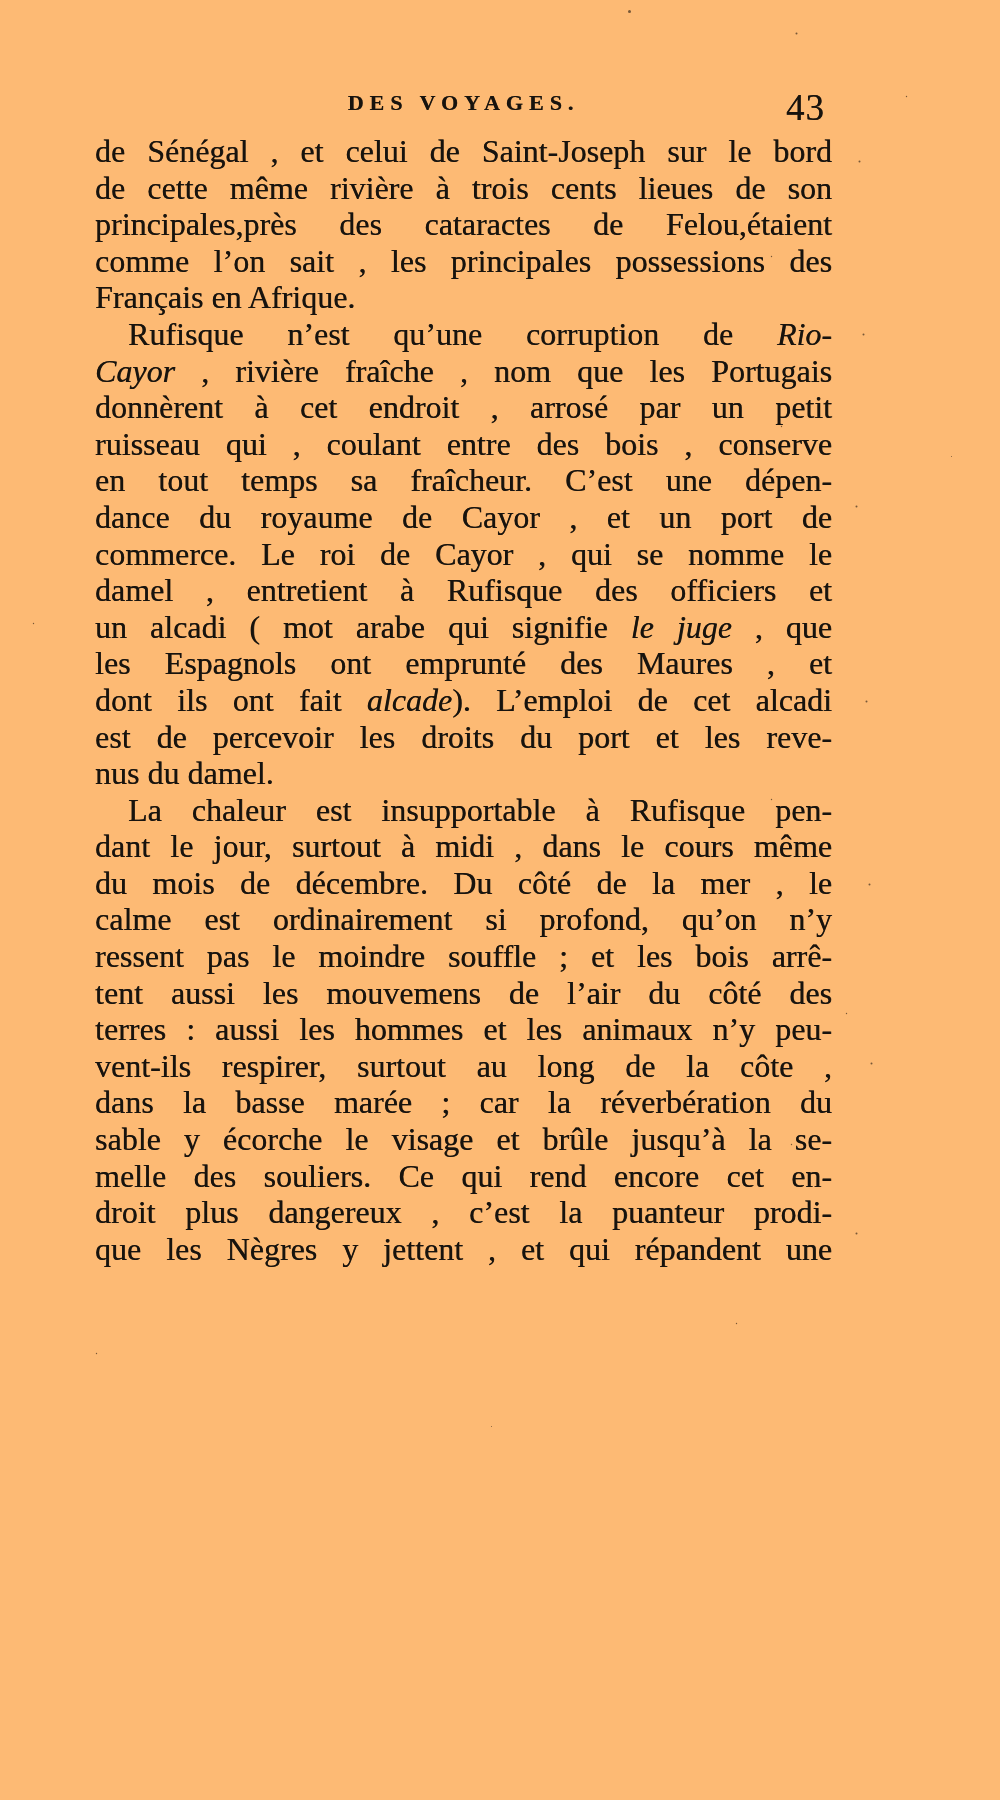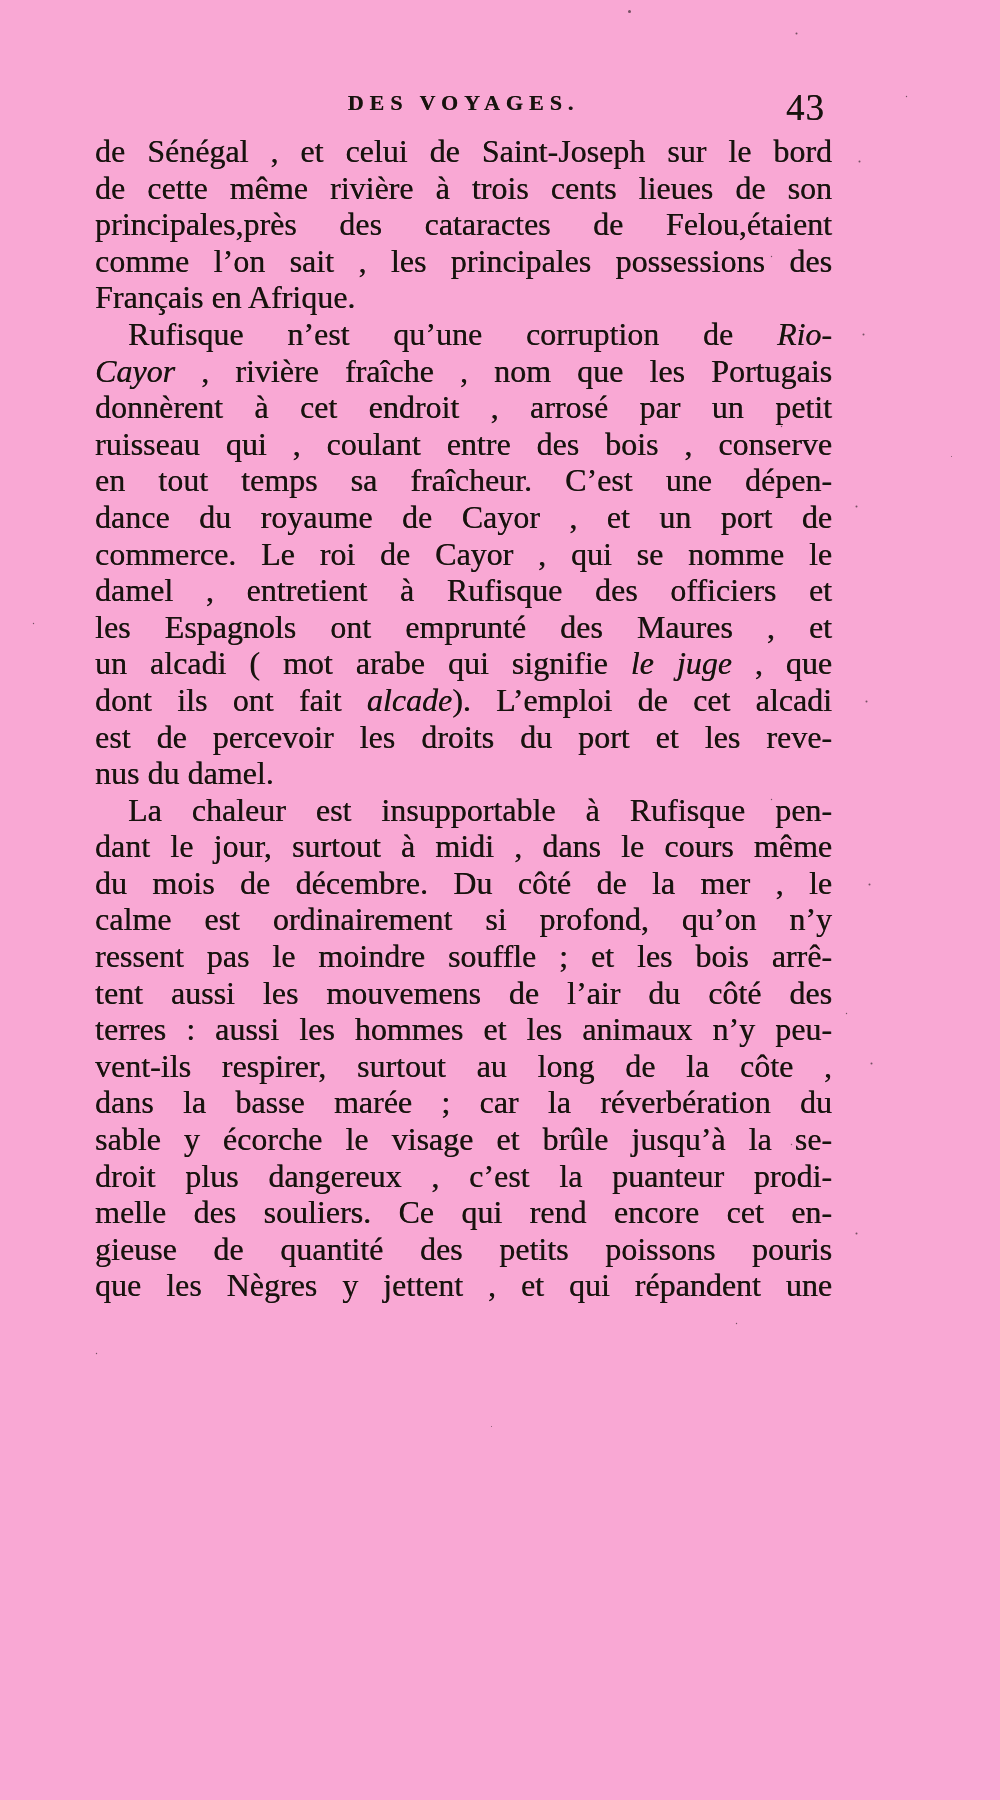--- a/index.html
+++ b/index.html
@@ -5,21 +5,21 @@
   html, body { margin: 0; padding: 0; }
   body {
     width: 1000px; height: 1800px;
     background: #ffffff;
     position: relative;
     overflow: hidden;
     font-family: "Liberation Serif", serif;
   }
   .page {
     position: absolute; inset: 0;
-    background: #f9a8d4;
+    background: #fdba74;
     color: #17130e;
   }
   
   .running-title {
     position: absolute;
     top: 90px; left: 95px; width: 737px;
     text-align: center;
     font-size: 22px;
     font-weight: 700;
     letter-spacing: 6px;
@@ -98,37 +98,36 @@
       </div>
       <div class="paragraph">
         <div class="line just indent"><span>Rufisque n’est qu’une corruption de </span><span class="it">Rio-</span></div>
         <div class="line just"><span class="it">Cayor</span><span> , rivière fraîche , nom que les Portugais</span></div>
         <div class="line just"><span>donnèrent à cet endroit , arrosé par un petit</span></div>
         <div class="line just"><span>ruisseau qui , coulant entre des bois , conserve</span></div>
         <div class="line just"><span>en tout temps sa fraîcheur. C’est une dépen-</span></div>
         <div class="line just"><span>dance du royaume de Cayor , et un port de</span></div>
         <div class="line just"><span>commerce. Le roi de Cayor , qui se nomme le</span></div>
         <div class="line just"><span>damel , entretient à Rufisque des officiers et</span></div>
+        <div class="line just"><span>un alcadi ( mot arabe qui signifie </span><span class="it">le juge</span><span> , que</span></div>
         <div class="line just"><span>les Espagnols ont emprunté des Maures , et</span></div>
-        <div class="line just"><span>un alcadi ( mot arabe qui signifie </span><span class="it">le juge</span><span> , que</span></div>
         <div class="line just"><span>dont ils ont fait </span><span class="it">alcade</span><span>). L’emploi de cet alcadi</span></div>
         <div class="line just"><span>est de percevoir les droits du port et les reve-</span></div>
         <div class="line"><span>nus du damel.</span></div>
       </div>
       <div class="paragraph">
         <div class="line just indent"><span>La chaleur est insupportable à Rufisque pen-</span></div>
         <div class="line just"><span>dant le jour, surtout à midi , dans le cours même</span></div>
         <div class="line just"><span>du mois de décembre. Du côté de la mer , le</span></div>
         <div class="line just"><span>calme est ordinairement si profond, qu’on n’y</span></div>
         <div class="line just"><span>ressent pas le moindre souffle ; et les bois arrê-</span></div>
         <div class="line just"><span>tent aussi les mouvemens de l’air du côté des</span></div>
         <div class="line just"><span>terres : aussi les hommes et les animaux n’y peu-</span></div>
         <div class="line just"><span>vent-ils respirer, surtout au long de la côte ,</span></div>
         <div class="line just"><span>dans la basse marée ; car la réverbération du</span></div>
         <div class="line just"><span>sable y écorche le visage et brûle jusqu’à la se-</span></div>
+        <div class="line just"><span>melle des souliers. Ce qui rend encore cet en-</span></div>
         <div class="line just"><span>droit plus dangereux , c’est la puanteur prodi-</span></div>
-        <div class="line just"><span>melle des souliers. Ce qui rend encore cet en-</span></div>
-        <div class="line just"><span>gieuse de quantité des petits poissons pouris</span></div>
         <div class="line just"><span>que les Nègres y jettent , et qui répandent une</span></div>
       </div>
     </div>
 
 </div>
 
 </body></html>

